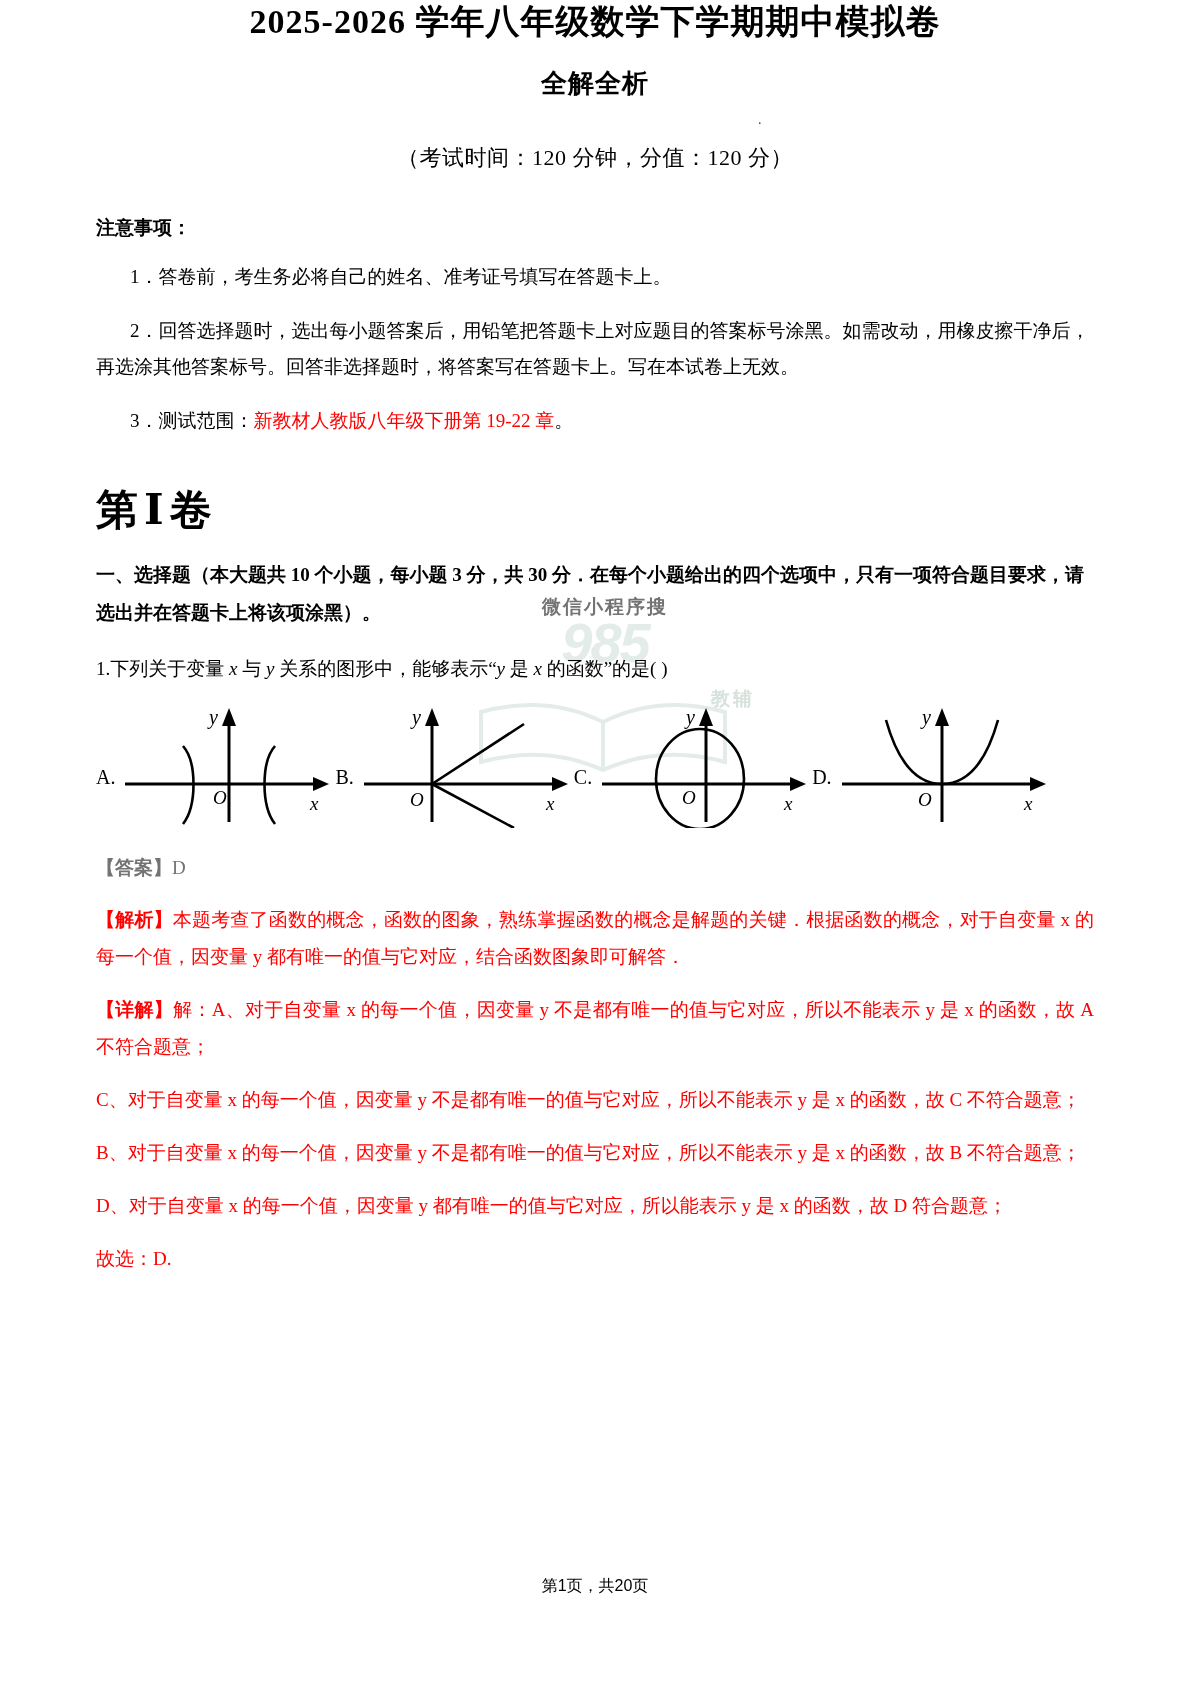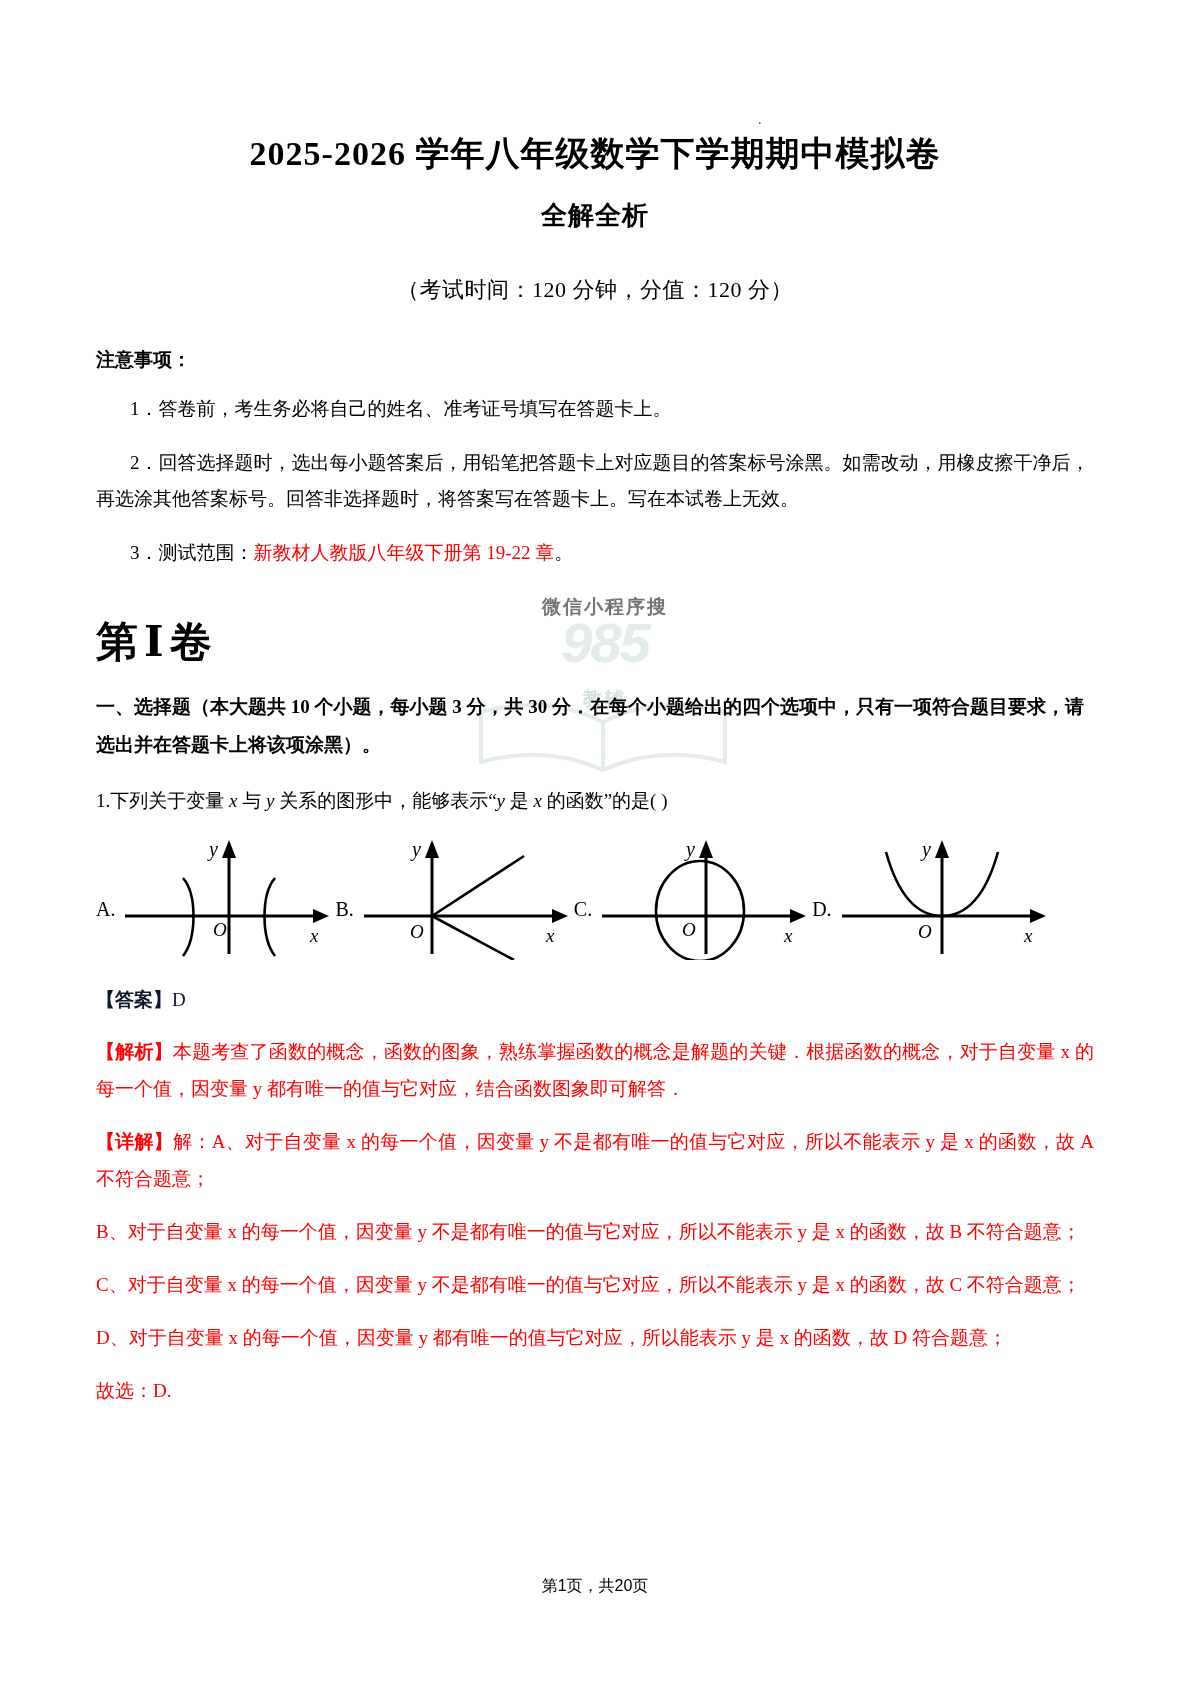--- a/index.html
+++ b/index.html
@@ -62,37 +62,36 @@
     font-weight: bold;
     font-style: italic;
     color: #e3ece8;
     letter-spacing: -2px;
   }
   .wm-sub {
     position: absolute;
     top: 98px;
     left: 0;
     width: 300px;
-    text-align: center;
+    text-align: right;
     font-family: "Liberation Sans", sans-serif;
     font-size: 19px;
     letter-spacing: 3px;
     color: #d6e2dc;
     font-weight: bold;
   }
   .wm-book { position: absolute; top: 108px; left: 20px; }
 
   
   .doc-title {
     text-align: center;
     font-size: 34px;
     font-weight: bold;
     letter-spacing: 1px;
     margin: 0;
-    padding-top: 132px;
     line-height: 1.3;
   }
   .doc-subtitle {
     text-align: center;
     font-size: 26px;
     font-weight: bold;
     margin: 0;
     padding-top: 22px;
     letter-spacing: 1px;
   }
@@ -160,21 +159,21 @@
     align-self: center;
     margin-top: 28px;
   }
   .figsvg { display: block; }
 
   .ans-line {
     font-size: 19px;
     margin: 0;
     padding-top: 22px;
     line-height: 1.85;
-    color: #0f172a;
+    color: #737373;
   }
   .exp-para {
     font-size: 19px;
     margin: 0;
     padding-top: 16px;
     line-height: 1.95;
     color: #ff0000;
     text-align: justify;
   }
   .tag { font-weight: bold; }
@@ -300,22 +299,22 @@
       </div>
 
     </div>
 
     <p class="ans-line"><span class="tag">【答案】</span><span>D</span></p>
 
     <p class="exp-para"><span class="tag">【解析】</span><span>本题考查了函数的概念，函数的图象，熟练掌握函数的概念是解题的关键．根据函数的概念，对于自变量 x 的每一个值，因变量 y 都有唯一的值与它对应，结合函数图象即可解答．</span></p>
 
     <p class="exp-para"><span class="tag">【详解】</span><span>解：A、对于自变量 x 的每一个值，因变量 y 不是都有唯一的值与它对应，所以不能表示 y 是 x 的函数，故 A 不符合题意；</span></p>
 
+    <p class="exp-para">C、对于自变量 x 的每一个值，因变量 y 不是都有唯一的值与它对应，所以不能表示 y 是 x 的函数，故 C 不符合题意；</p>
     <p class="exp-para">B、对于自变量 x 的每一个值，因变量 y 不是都有唯一的值与它对应，所以不能表示 y 是 x 的函数，故 B 不符合题意；</p>
-    <p class="exp-para">C、对于自变量 x 的每一个值，因变量 y 不是都有唯一的值与它对应，所以不能表示 y 是 x 的函数，故 C 不符合题意；</p>
     <p class="exp-para">D、对于自变量 x 的每一个值，因变量 y 都有唯一的值与它对应，所以能表示 y 是 x 的函数，故 D 符合题意；</p>
     <p class="exp-para">故选：D.</p>
 
   </div>
 
   <div class="footer">第1页，共20页</div>
 
 </div>
 
 </body></html>

